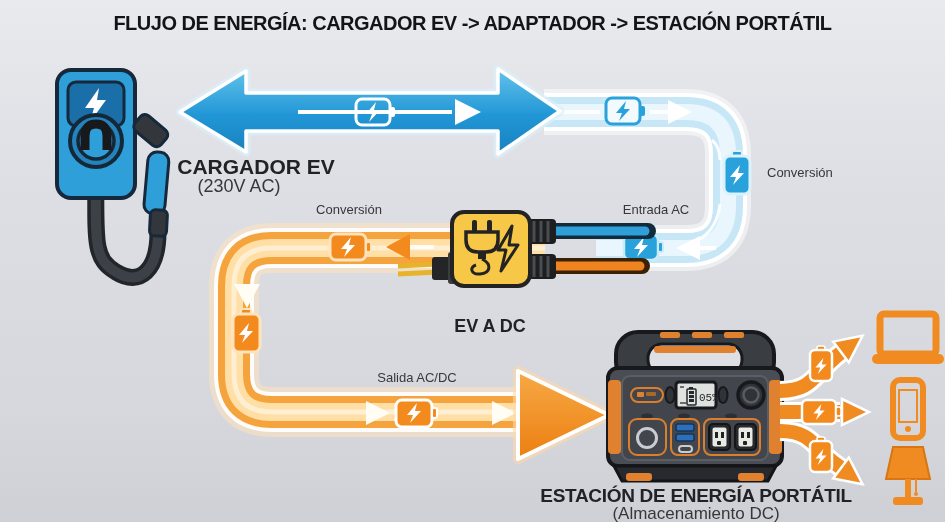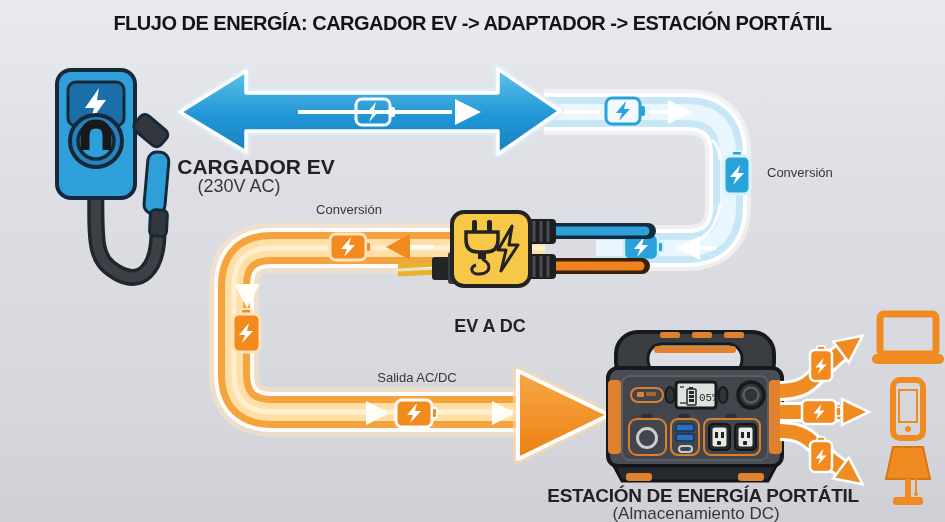--- a/index.html
+++ b/index.html
@@ -273,22 +273,23 @@
       <line x1="916" y1="479" x2="916" y2="492" stroke="#ef8b20" stroke-width="2"></line>
       <circle cx="916" cy="494" r="2" fill="#ef8b20"></circle>
       <rect x="893" y="497" width="30" height="8" rx="3" fill="#ef8b20"></rect>
     </g>
   </svg>
 
   <div class="lbl bold charger-lbl" style="left:232px; top:155px;">CARGADOR EV</div>
   <div class="lbl sub" style="left:231px; top:177px;margin-left:8px;">(230V AC)</div>
 
   <div class="lbl leftalign" style="left:767px; top:166px;">Conversión</div>
+  <div class="lbl" style="left:656px; top:203px;">Entrada AC</div>
   <div class="lbl" style="left:349px; top:203px;">Conversión</div>
 
   <div class="lbl bold adapter-lbl" style="left:490px; top:317px;">EV A DC</div>
 
   <div class="lbl" style="left:417px; top:371px;">Salida AC/DC</div>
 
-  <div class="lbl bold station-lbl" style="left:696px; top:486px;margin-left:7px;">ESTACIÓN DE ENERGÍA PORTÁTIL</div>
+  <div class="lbl bold station-lbl" style="left:696px; top:486px;">ESTACIÓN DE ENERGÍA PORTÁTIL</div>
   <div class="lbl sub-small" style="left:696px; top:505px;">(Almacenamiento DC)</div>
 
 </div>
 
 </body></html>

